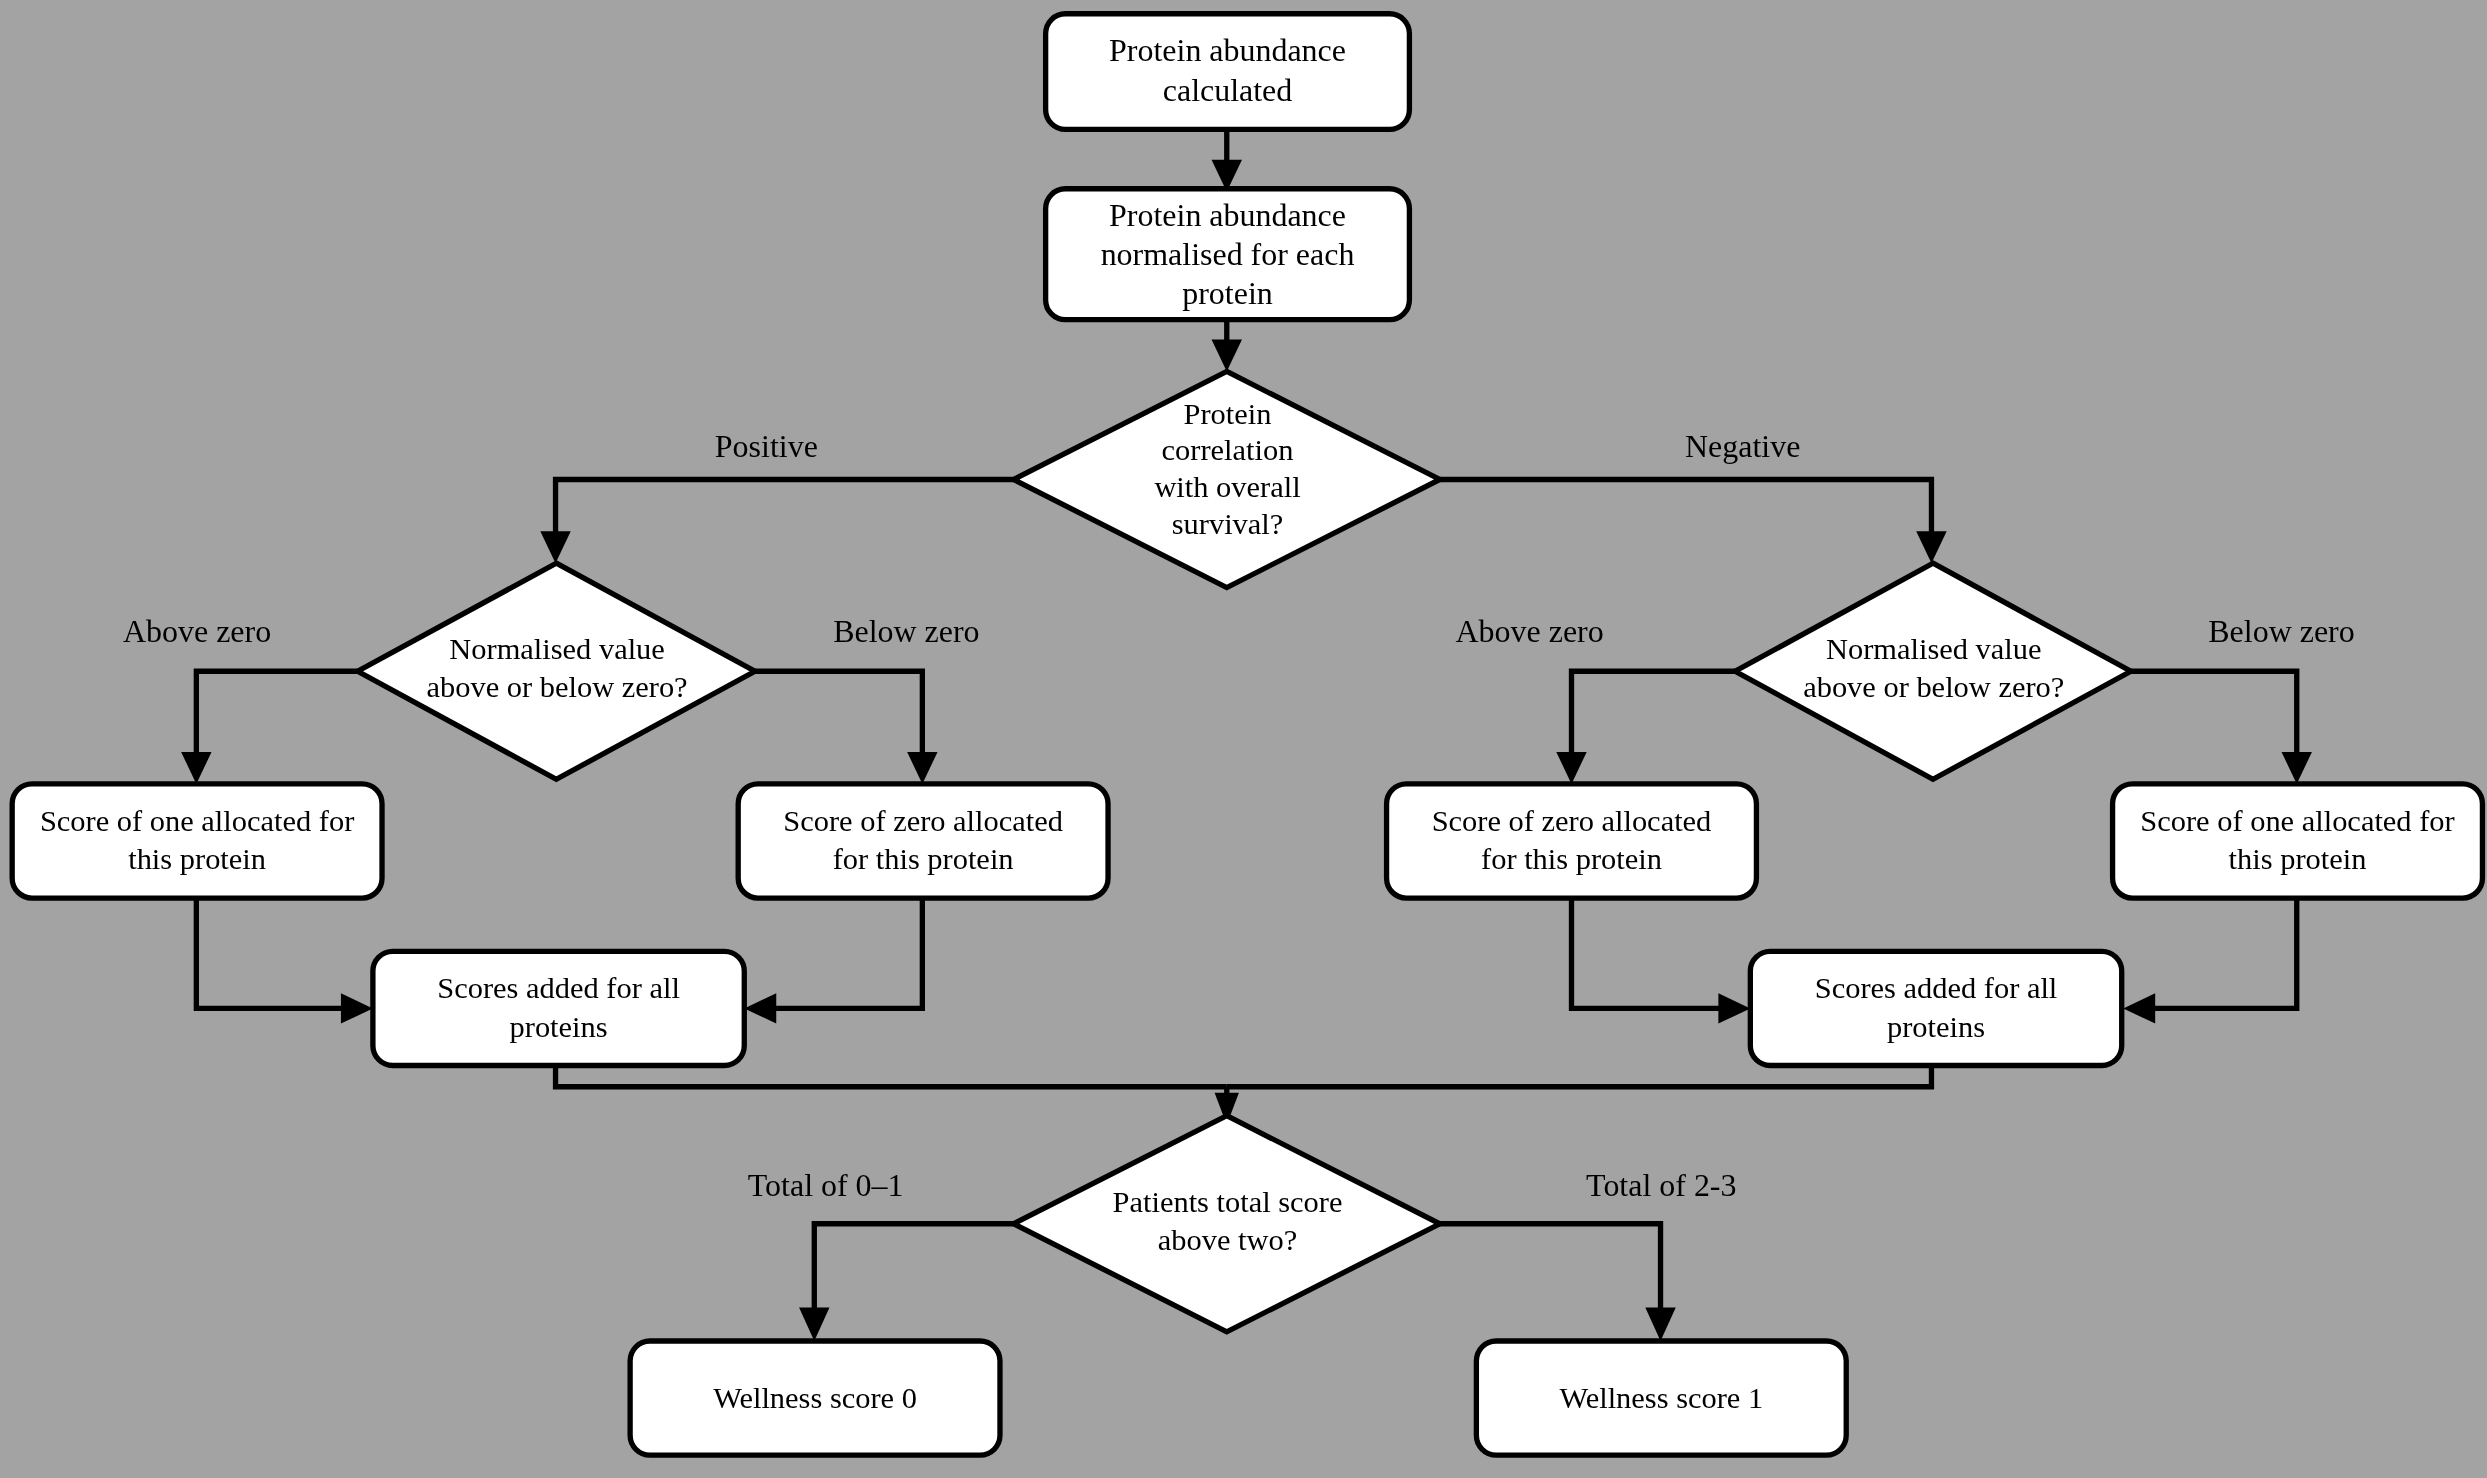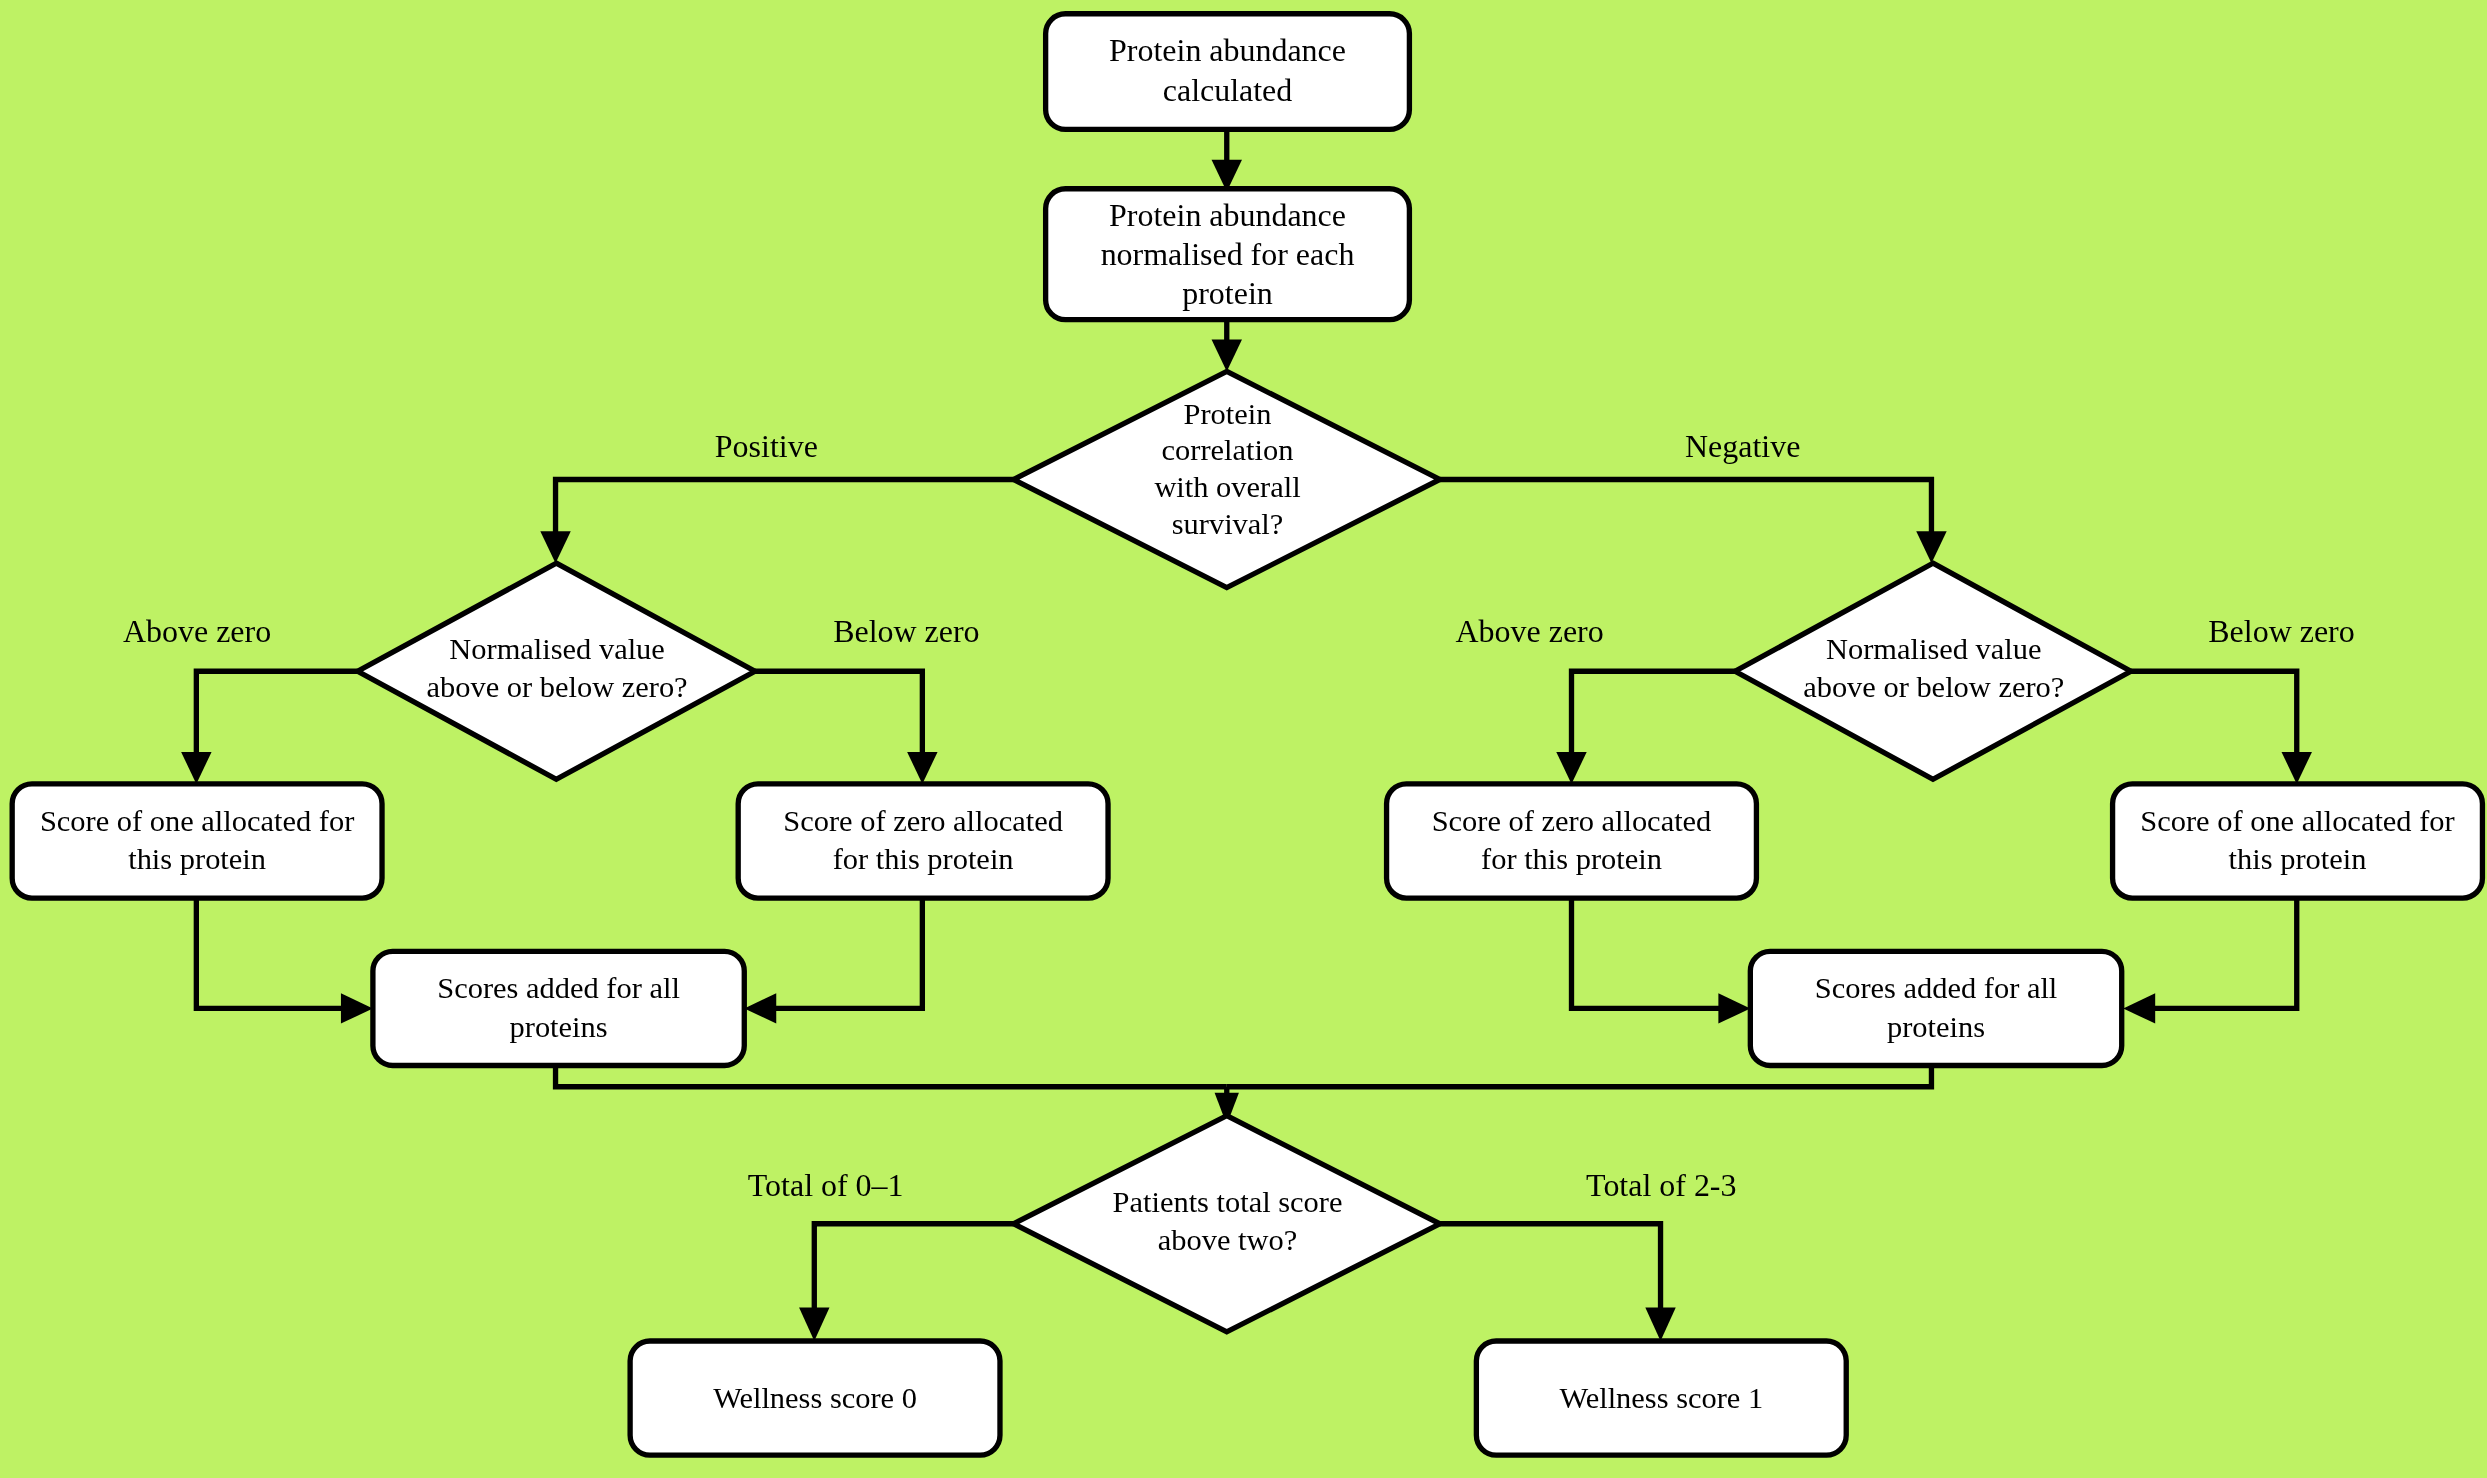--- a/index.html
+++ b/index.html
@@ -10,21 +10,21 @@
   body {
     width: 2487px;
     height: 1478px;
     font-family: "Liberation Serif", "DejaVu Serif", serif;
     overflow: hidden;
   }
   #flow-root {
     position: relative;
     width: 2487px;
     height: 1478px;
-    background: #bef264;
+    background: #a3a3a3;
   }
   svg#flow-svg {
     position: absolute;
     top: 0;
     left: 0;
     width: 2487px;
     height: 1478px;
     display: block;
   }
   .node-shape {

